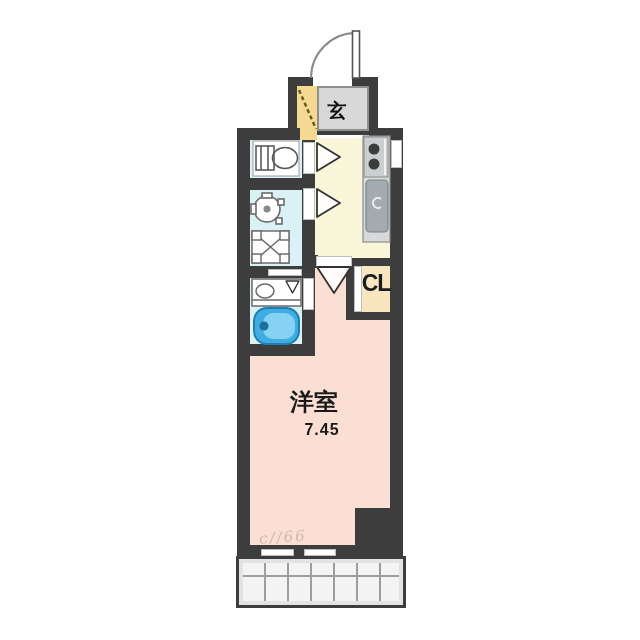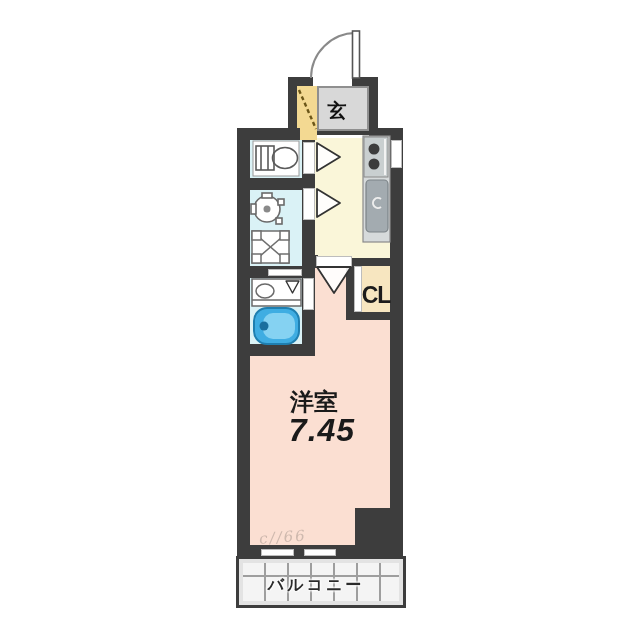--- a/index.html
+++ b/index.html
@@ -21,21 +21,21 @@
       repeating-linear-gradient(90deg, transparent 0px, transparent 21px, #9e9e9e 21px, #9e9e9e 23px);
     background-size:100% 2px, 100% 100%;
     background-position:0 12px, 0 0;
     background-repeat:no-repeat, repeat;
   }
   #balcony-label{color:#2b2b2b;font-size:16px;letter-spacing:3px;
     text-shadow:0 0 3px #fff,0 0 3px #fff,0 0 3px #fff,0 0 3px #fff;}
   #entrance-label{font-size:19px;color:#111;}
   #closet-label{font-size:23px;letter-spacing:-1px;color:#1c1c1c;}
   #room-name-label{font-size:24px;}
-  #room-size-label{font-size:32px;letter-spacing:1px;font-style:italic;}
+  #room-size-label{font-size:16px;letter-spacing:1px;}
   #watermark{color:rgba(140,128,120,0.40);font-family:"DejaVu Serif","Liberation Serif",serif;
     font-style:italic;font-size:15px;letter-spacing:2px;transform:translate(-50%,-50%) rotate(-4deg);font-weight:normal;}
   svg{position:absolute;left:0;top:0;pointer-events:none;}
 </style>
 </head>
 <body>
 
 <div id="stage">
 
   <div class="room" style="left:250px;top:138px;width:140px;height:407px;background:#fbdfd2;"></div>
@@ -144,19 +144,18 @@
 
     <g fill="rgba(255,255,255,0.9)" stroke="#333" stroke-width="1.8" stroke-linejoin="round">
       <path d="M317,143 L340,157 L317,171 Z"></path>
       <path d="M317,189 L340,203 L317,217 Z"></path>
       <path d="M317,267 L334,293 L351,267 Z"></path>
       <path d="M286,281 L299,281 L292.5,293 Z" stroke-width="1.4"></path>
     </g>
   </svg>
 
   <div class="label" id="entrance-label" style="left:337px;top:111px;">玄</div>
-  <div class="label" id="closet-label" style="left:376px;top:295px;">CL</div>
+  <div class="label" id="closet-label" style="left:376px;top:283px;">CL</div>
   <div class="label" id="room-name-label" style="left:314px;top:402px;">洋室</div>
   <div class="label" id="room-size-label" style="left:322px;top:430px;">7.45</div>
   <div class="label" id="watermark" style="left:283px;top:537px;">c//66</div>
-  <div class="label" id="balcony-label" style="left:316px;top:585px;">バルコニー</div>
 
 </div>
 
 </body></html>

